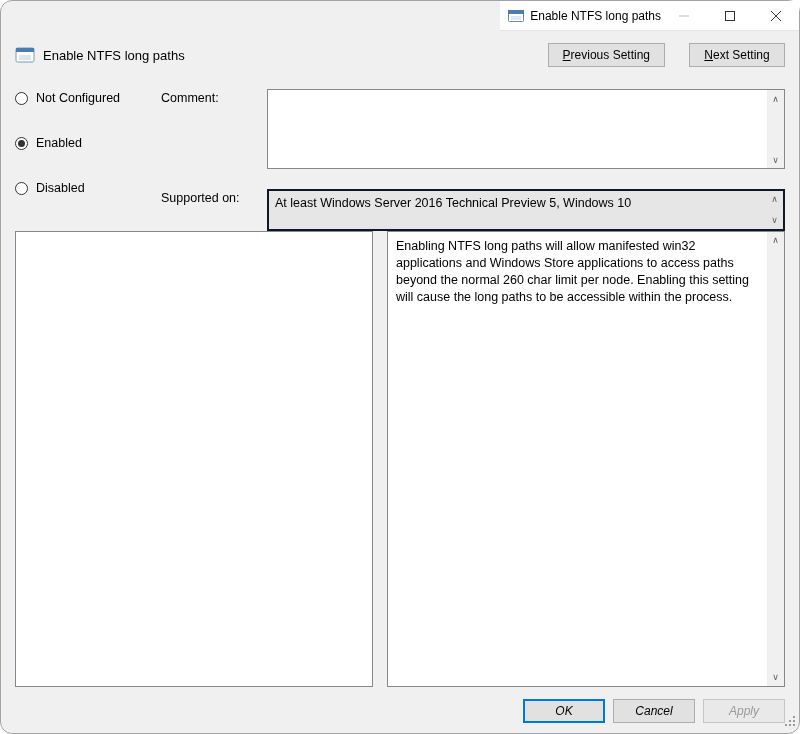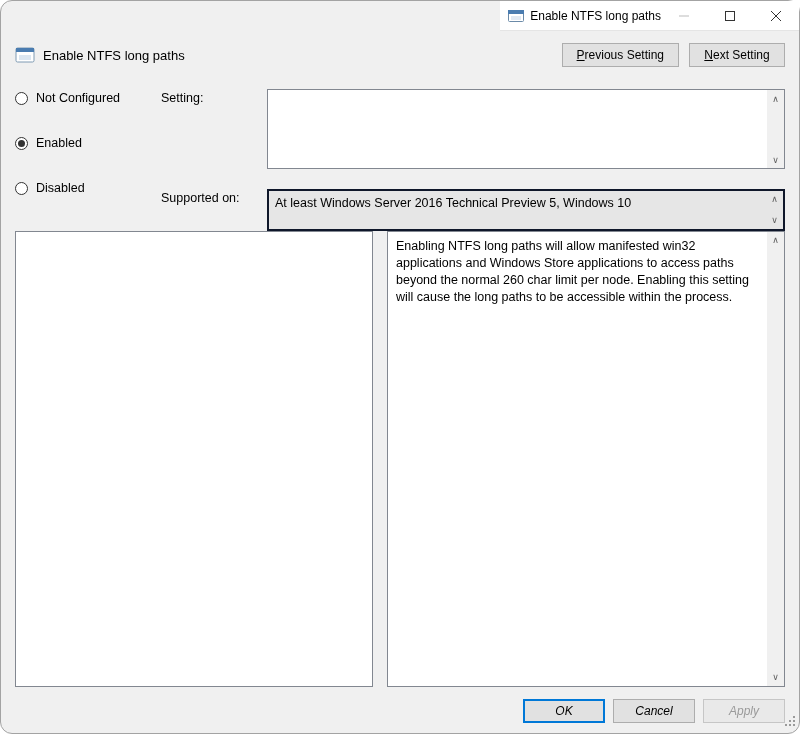--- a/index.html
+++ b/index.html
@@ -70,21 +70,21 @@
     align-items: center;
     gap: 8px;
   }
   .policy-icon {
     width: 20px; height: 20px;
     display: inline-flex;
   }
   .policy-title {
     font-size: 13px;
   }
-  .toprow-right { display: flex; gap: 10px; }
+  .toprow-right { display: flex; gap: 24px; }
   .btn {
     height: 24px;
     min-width: 96px;
     padding: 0 14px;
     background: #e1e1e1;
     border: 1px solid #adadad;
     font-family: inherit;
     font-size: 12px;
     cursor: pointer;
     display: inline-flex;
@@ -250,21 +250,21 @@
         </label>
         <label class="radio selected">
           <span class="circle"></span>
           <span>Enabled</span>
         </label>
         <label class="radio">
           <span class="circle"></span>
           <span>Disabled</span>
         </label>
       </div>
-      <div class="lbl">Setting:</div>
+      <div class="lbl">Comment:</div>
       <div class="comment-box">
         <span></span>
         <div class="sb">
           <div class="arrow">∧</div>
           <div class="arrow">∨</div>
         </div>
       </div>
 
       <div class="lbl">Supported on:</div>
       <div class="supported-box">

